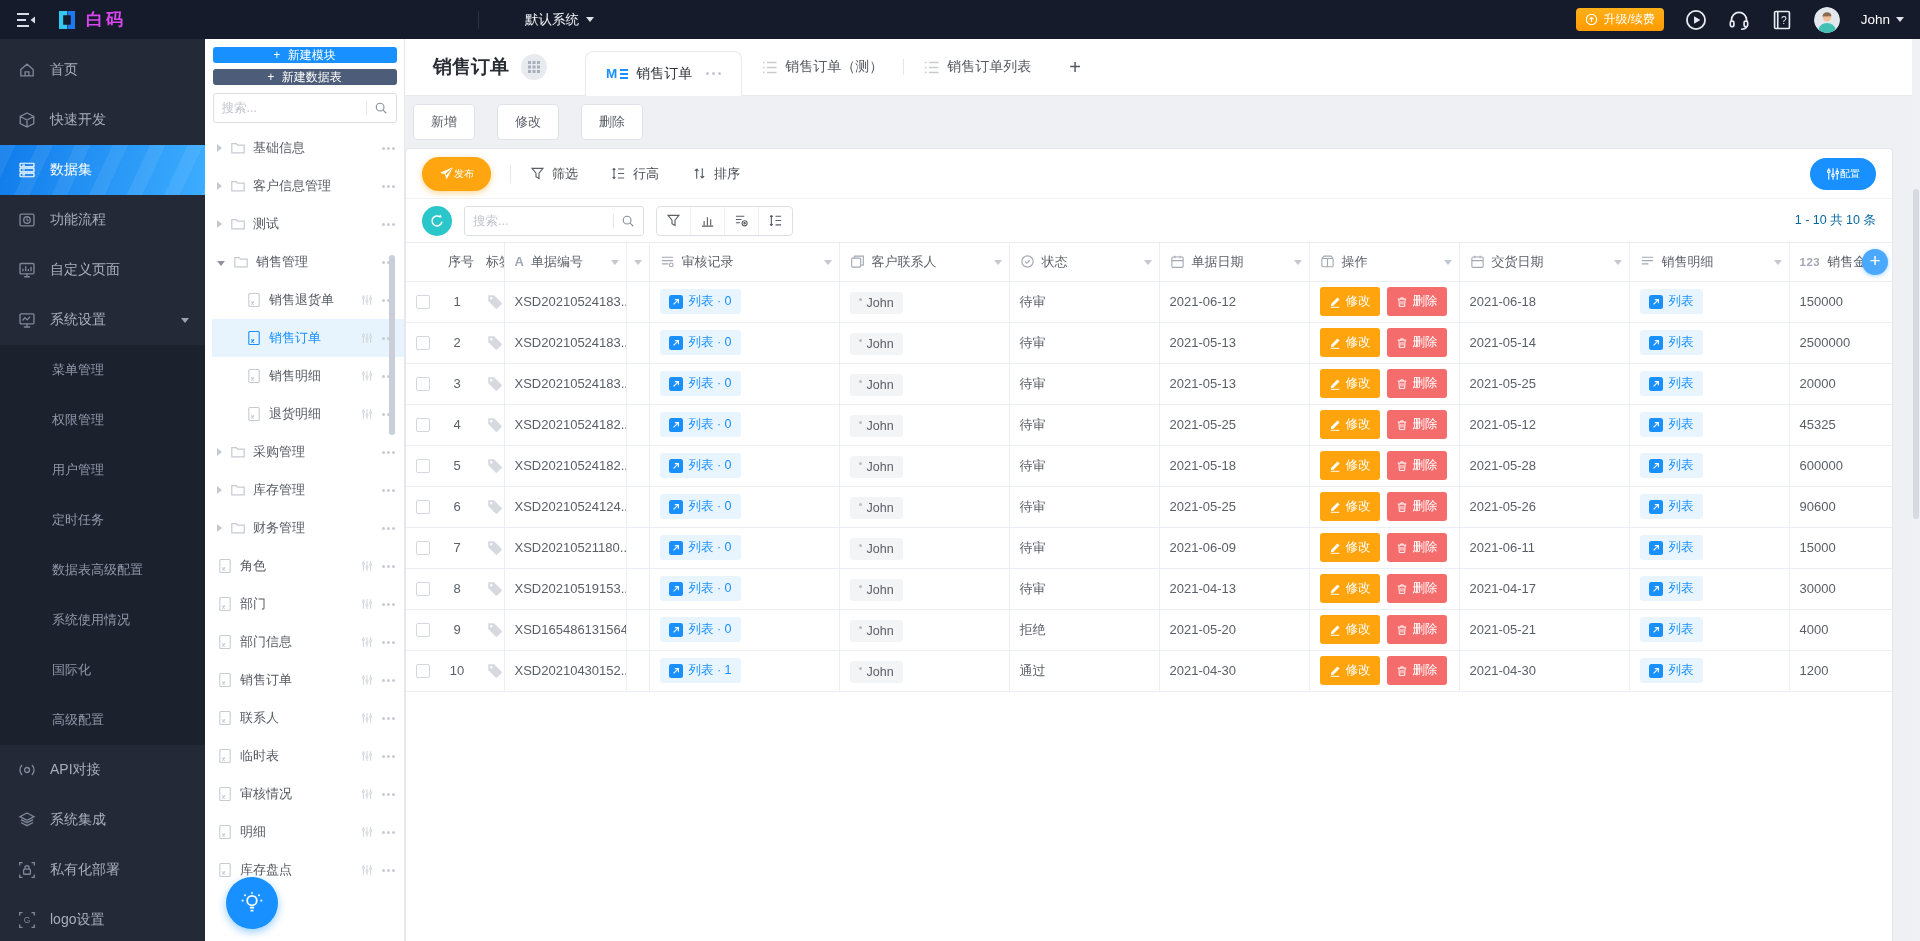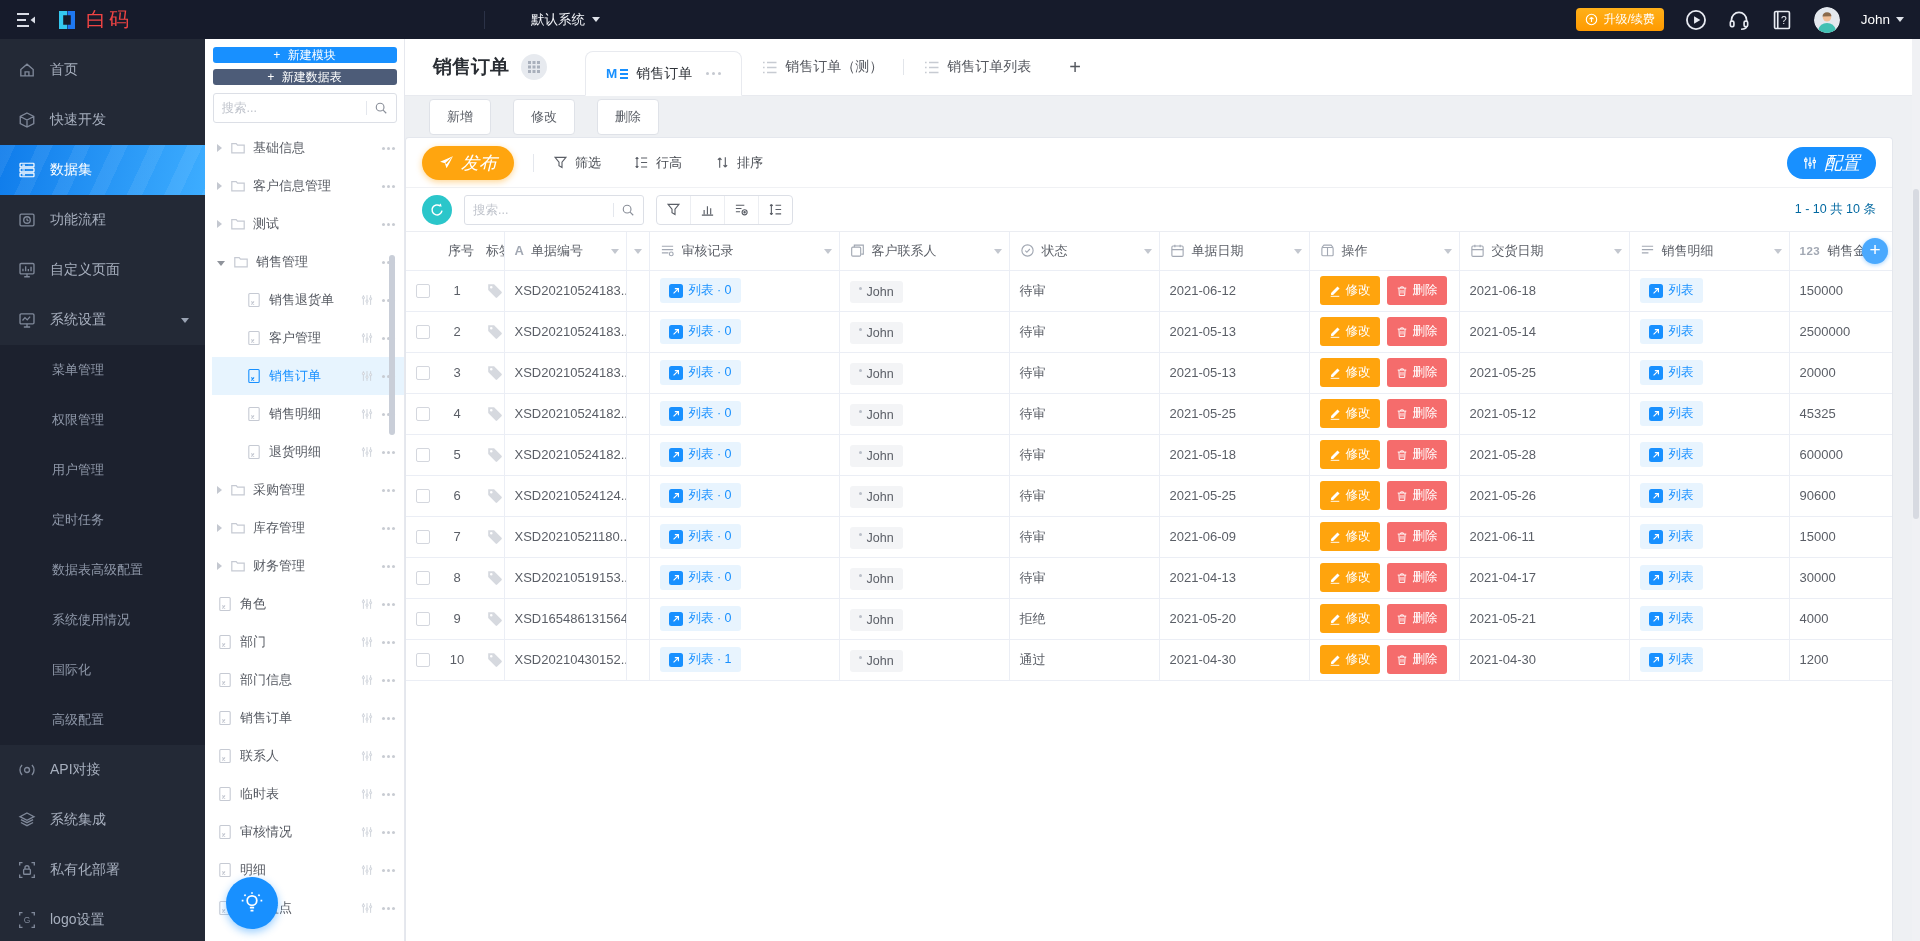--- a/index.html
+++ b/index.html
@@ -4,21 +4,21 @@
 <style>
   *{margin:0;padding:0;box-sizing:border-box;}
   html,body{width:1920px;height:941px;overflow:hidden;}
   body{font-family:"Liberation Sans","DejaVu Sans",sans-serif;font-size:13px;background:#eef0f3;color:#5a5e66;}
   svg{display:block;}
   
   .topbar{height:39px;background:#161b2b;display:flex;align-items:center;padding:0 16px 0 14px;color:#fff;position:relative;z-index:10;}
   .hamburger{width:24px;height:24px;color:#d9dde6;cursor:pointer;}
   .logo{display:flex;align-items:center;margin-left:18px;}
   .logo-glyph{width:22px;height:22px;margin-right:8px;}
-  .logo-text{font-size:20px;font-weight:normal;letter-spacing:3px;color:#ef4444;}
+  .logo-text{font-size:17px;font-weight:bold;letter-spacing:3px;color:#d946ef;}
   .tb-divider{width:1px;height:18px;background:#2b3247;margin-left:352px;}
   .system-select{display:flex;align-items:center;gap:7px;margin-left:46px;font-size:13.5px;color:#f2f4f8;cursor:pointer;}
   .caret-down{width:0;height:0;border-left:4.5px solid transparent;border-right:4.5px solid transparent;border-top:5px solid #dfe3ea;}
   .tb-right{margin-left:auto;display:flex;align-items:center;gap:21px;}
   .upgrade-badge{display:flex;align-items:center;gap:5px;background:linear-gradient(180deg,#ffb019,#ff9a00);border-radius:4px;padding:3px 9px;font-size:12px;color:#fff;cursor:pointer;}
   .upgrade-badge svg{width:13px;height:13px;}
   .tb-icon{width:22px;height:22px;color:#e8ebf2;cursor:pointer;}
   .avatar{width:26px;height:26px;border-radius:50%;overflow:hidden;cursor:pointer;}
   .user{display:flex;align-items:center;gap:6px;font-size:13.5px;color:#fff;cursor:pointer;}
   
@@ -67,26 +67,26 @@
   .tab.plain{height:100%;padding:0 20px;color:#54575e;font-size:14px;gap:8px;}
   .tab-div{width:1px;height:16px;background:#e2e5ea;align-self:center;}
   .me-ic{display:flex;align-items:center;}
   .me-ic b{color:#1890ff;font-size:13.5px;font-weight:800;}
   .me-bars{display:inline-block;width:8px;height:2px;background:#1890ff;box-shadow:0 4px 0 #1890ff,0 -4px 0 #1890ff;margin-left:3px;}
   .list-ic{width:15px;height:13px;color:#c7cbd2;}
   .tab-dots{position:static;box-shadow:none;width:auto;display:flex;gap:3px;margin-left:6px;}
   .tab-dots i{width:3px;height:3px;border-radius:50%;background:#c5c9d0;}
   .add-tab{align-self:center;font-size:20px;color:#54575e;padding:0 18px;cursor:pointer;}
   
-  .crud-row{height:41px;display:flex;align-items:center;gap:22px;padding-left:24px;}
+  .crud-row{height:52px;display:flex;align-items:center;gap:22px;padding-left:8px;}
   .crud-row button{padding:8px 17px;background:#fff;border:1px solid #dfe2e8;border-radius:4px;color:#5a5e66;font-size:13px;cursor:pointer;font-family:inherit;}
   
   .panel{flex:1;background:#fff;border:1px solid #e4e7ed;border-bottom:none;border-radius:4px 4px 0 0;margin-right:27px;position:relative;overflow:hidden;display:flex;flex-direction:column;}
   .toolbar{height:50px;display:flex;align-items:center;padding:0 16px;border-bottom:1px solid #f0f1f4;flex-shrink:0;}
-  .pill{display:flex;align-items:center;gap:7px;border:none;border-radius:17px;color:#fff;font-size:18px;cursor:pointer;font-family:inherit;font-style:italic;}
+  .pill{display:flex;align-items:center;gap:0;border:none;border-radius:17px;color:#fff;font-size:10px;cursor:pointer;font-family:inherit;}
   .pill-publish{background:#ffa50f;height:34px;padding:0 17px;box-shadow:0 2px 6px rgba(255,165,15,.45);}
   .pill-publish svg{width:15px;height:15px;}
   .tool-div{width:1px;height:18px;background:#e4e7ed;margin:0 19px;}
   .tool-item{display:flex;align-items:center;gap:7px;color:#474b52;font-size:13px;cursor:pointer;margin-right:33px;}
   .tool-item svg{width:15px;height:15px;color:#5a5e66;}
   .pill-config{margin-left:auto;background:#1890ff;height:32px;padding:0 16px;border-radius:16px;}
   .pill-config svg{width:14px;height:14px;}
   .list-bar{height:44px;display:flex;align-items:center;padding:0 16px;border-bottom:1px solid #ebedf2;flex-shrink:0;}
   .refresh-btn{width:30px;height:30px;border-radius:50%;background:#2bc6ca;display:flex;align-items:center;justify-content:center;cursor:pointer;flex-shrink:0;}
   .refresh-btn svg{width:16px;height:16px;}
@@ -368,38 +368,20 @@
           <span class="tr-sliders">
             <svg viewBox="0 0 16 16" fill="none" stroke="currentColor" stroke-width="1.2">
               <path d="M3.2 1.5v13M8 1.5v13M12.8 1.5v13"></path>
               <rect x="1.9" y="3.6" width="2.6" height="2.6" rx=".5" fill="#fff"></rect>
               <rect x="6.7" y="8.2" width="2.6" height="2.6" rx=".5" fill="#fff"></rect>
               <rect x="11.5" y="5" width="2.6" height="2.6" rx=".5" fill="#fff"></rect>
             </svg>
           </span>
           <span class="dots"></span>
         </div>
-        <div class="tree-row indent1">
-          <span class="tr-ic">
-            <svg viewBox="0 0 16 16" fill="none" stroke="currentColor" stroke-width="1.1">
-              <rect x="2.8" y="1.5" width="10.4" height="13" rx="1"></rect>
-              <path d="M5.4 9.4l2.6 3.2M8 9.4l-2.6 3.2"></path>
-            </svg>
-          </span>
-          <span class="tr-label">客户管理</span>
-          <span class="tr-sliders">
-            <svg viewBox="0 0 16 16" fill="none" stroke="currentColor" stroke-width="1.2">
-              <path d="M3.2 1.5v13M8 1.5v13M12.8 1.5v13"></path>
-              <rect x="1.9" y="3.6" width="2.6" height="2.6" rx=".5" fill="#fff"></rect>
-              <rect x="6.7" y="8.2" width="2.6" height="2.6" rx=".5" fill="#fff"></rect>
-              <rect x="11.5" y="5" width="2.6" height="2.6" rx=".5" fill="#fff"></rect>
-            </svg>
-          </span>
-          <span class="dots"></span>
-        </div>
         <div class="tree-row indent1 selected">
           <span class="tr-ic">
             <svg viewBox="0 0 16 16" fill="none" stroke="currentColor" stroke-width="1.1">
               <rect x="2.8" y="1.5" width="10.4" height="13" rx="1"></rect>
               <path d="M5.4 9.4l2.6 3.2M8 9.4l-2.6 3.2"></path>
             </svg>
           </span>
           <span class="tr-label">销售订单</span>
           <span class="tr-sliders">
             <svg viewBox="0 0 16 16" fill="none" stroke="currentColor" stroke-width="1.2">

